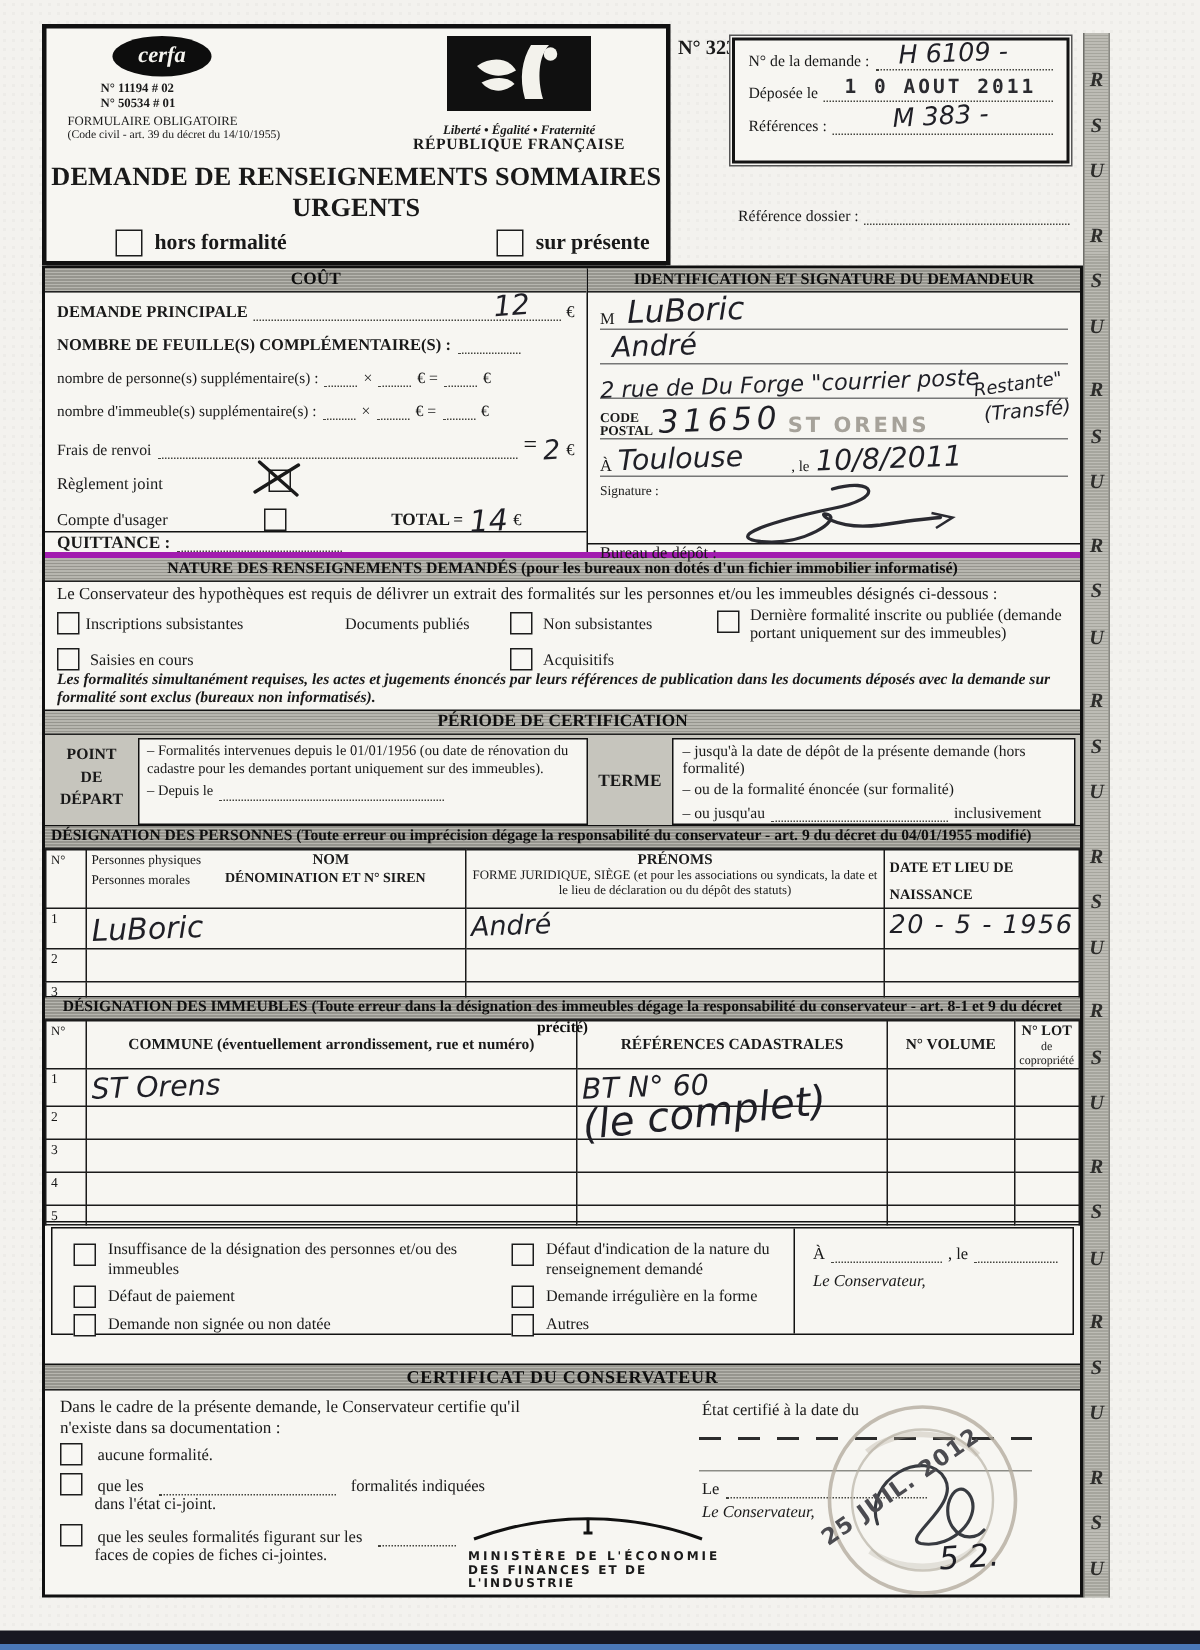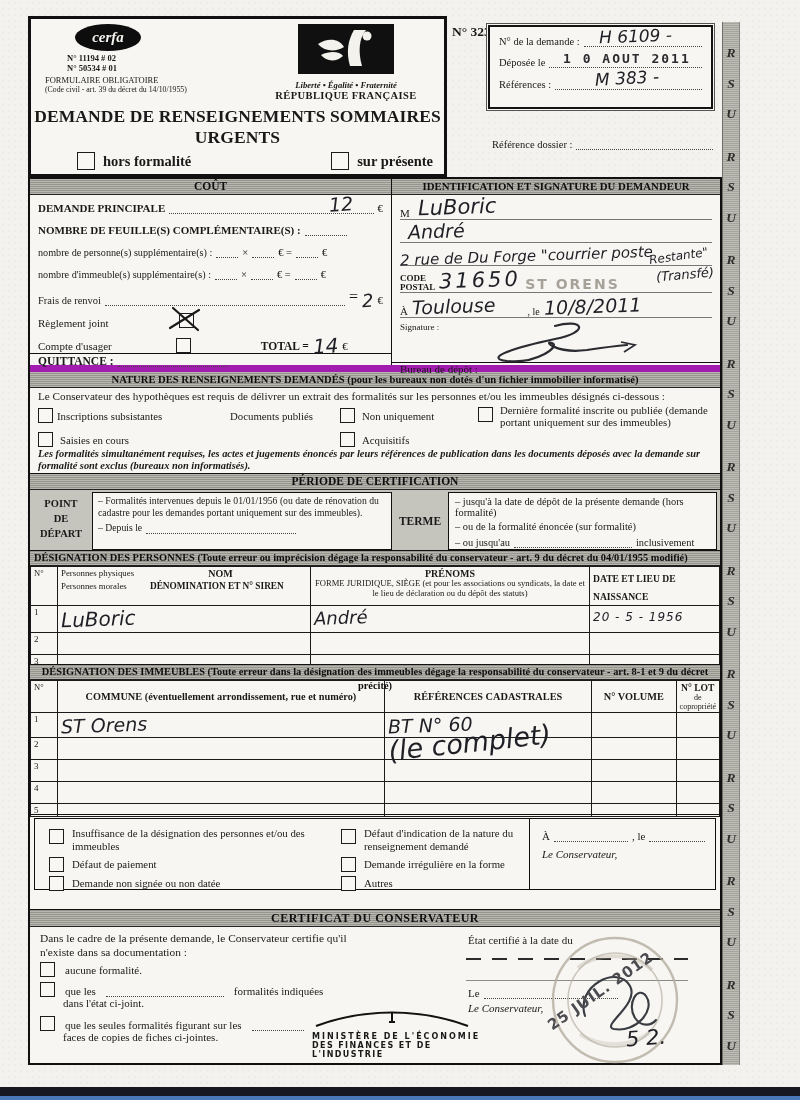--- a/index.html
+++ b/index.html
@@ -110,21 +110,21 @@
     </div>
   </div>
 
   <div class="abs ln" style="left:492px;top:137px;width:221px">
     <span style="font-size:10.5px">Référence dossier :</span>
     <span class="dl fill"></span>
   </div>
 
   <div class="abs bx" style="left:28px;top:177px;width:694px;height:888px;border:2.5px solid #101010;background:#f7f6f2">
 
-    <div class="bx" style="height:193px;border-bottom:7px solid #a21caf;display:flex">
+    <div class="bx" style="height:193px;border-bottom:4px solid #a21caf;display:flex">
       <div class="bx" style="width:362px;border-right:1.5px solid #111;display:flex;flex-direction:column">
         <div class="graybar" style="font-size:11.5px;height:15px;line-height:15px">COÛT</div>
         <div style="padding:4px 8px 0 8px">
           <div class="ln" style="position:relative;margin-top:2px">
             <span class="b" style="font-size:11px">DEMANDE PRINCIPALE</span>
             <span class="dl fill"></span>
             <span class="hw abs" style="right:30px;top:-8px;font-size:19px;transform:rotate(-4deg)">12</span>
             <span style="font-size:11px">€</span>
           </div>
           <div class="ln" style="margin-top:9px">
@@ -226,21 +226,21 @@
       <div class="graybar" style="font-size:10.6px;height:15px;line-height:15px">NATURE DES RENSEIGNEMENTS DEMANDÉS (pour les bureaux non dotés d'un fichier immobilier informatisé)</div>
       <div style="font-size:11.2px;padding:2px 8px 0 8px">Le Conservateur des hypothèques est requis de délivrer un extrait des formalités sur les personnes et/ou les immeubles désignés ci-dessous :</div>
       <div style="position:relative;height:46px;font-size:10.8px">
         <span class="ln abs" style="left:8px;top:6px;align-items:center;gap:4px">
           <span class="cb"></span>
           <span>Inscriptions subsistantes</span>
         </span>
         <span class="abs" style="left:200px;top:8px">Documents publiés</span>
         <span class="ln abs" style="left:310px;top:6px;align-items:center;gap:7px">
           <span class="cb"></span>
-          <span>Non uniquement</span>
+          <span>Non subsistantes</span>
         </span>
         <span class="ln abs" style="left:448px;top:2px;gap:7px;align-items:flex-start">
           <span class="cb" style="margin-top:3px"></span>
           <span style="width:218px;line-height:1.15">Dernière formalité inscrite ou publiée (demande portant uniquement sur des immeubles)</span>
         </span>
         <span class="ln abs" style="left:8px;top:30px;align-items:center;gap:7px">
           <span class="cb"></span>
           <span>Saisies en cours</span>
         </span>
         <span class="ln abs" style="left:310px;top:30px;align-items:center;gap:7px">
@@ -298,21 +298,21 @@
           <td style="width:272px;font-size:8.6px;text-align:center">
             <div class="b" style="font-size:10px">PRÉNOMS</div>
             <div style="line-height:1.15">FORME JURIDIQUE, SIÈGE (et pour les associations ou syndicats, la date et le lieu de déclaration ou du dépôt des statuts)</div>
           </td>
           <td style=""><span class="b" style="font-size:9.6px">DATE ET LIEU DE NAISSANCE</span></td>
         </tr>
         <tr style="height:22px">
           <td style="font-size:9px"><span>1</span></td>
           <td><span class="hw" style="font-size:20px;transform:rotate(-2deg);display:inline-block">LuBoric</span></td>
           <td><span class="hw" style="font-size:18px;transform:rotate(-2deg);display:inline-block">André</span></td>
-          <td><span class="hw" style="font-size:12px;letter-spacing:1px;display:inline-block">20 - 5 - 1956</span></td>
+          <td><span class="hw" style="font-size:17px;letter-spacing:1px;display:inline-block">20 - 5 - 1956</span></td>
         </tr>
         <tr style="height:22px">
           <td style="font-size:9px"><span>2</span></td>
           <td><span></span></td>
           <td><span></span></td>
           <td><span></span></td>
         </tr>
         <tr>
           <td style="font-size:9px"><span>3</span></td>
           <td><span></span></td>

